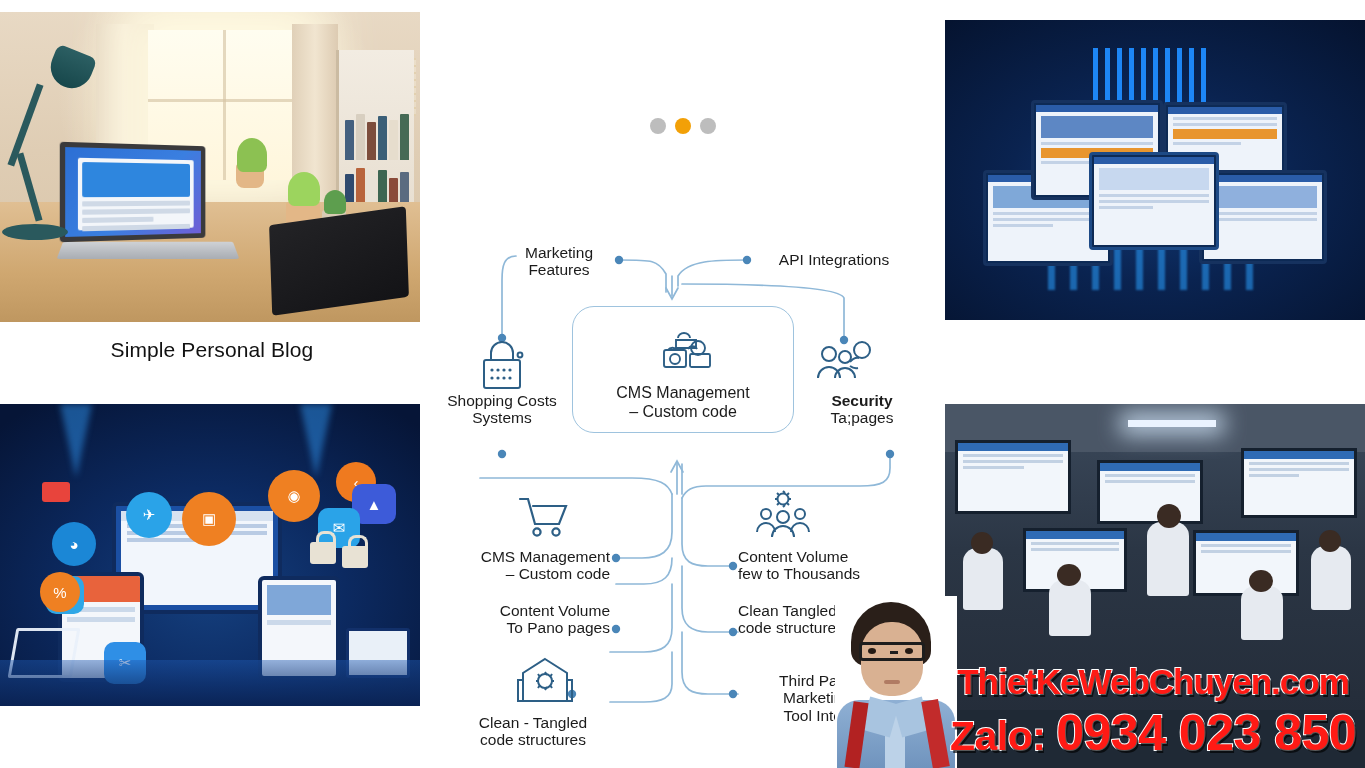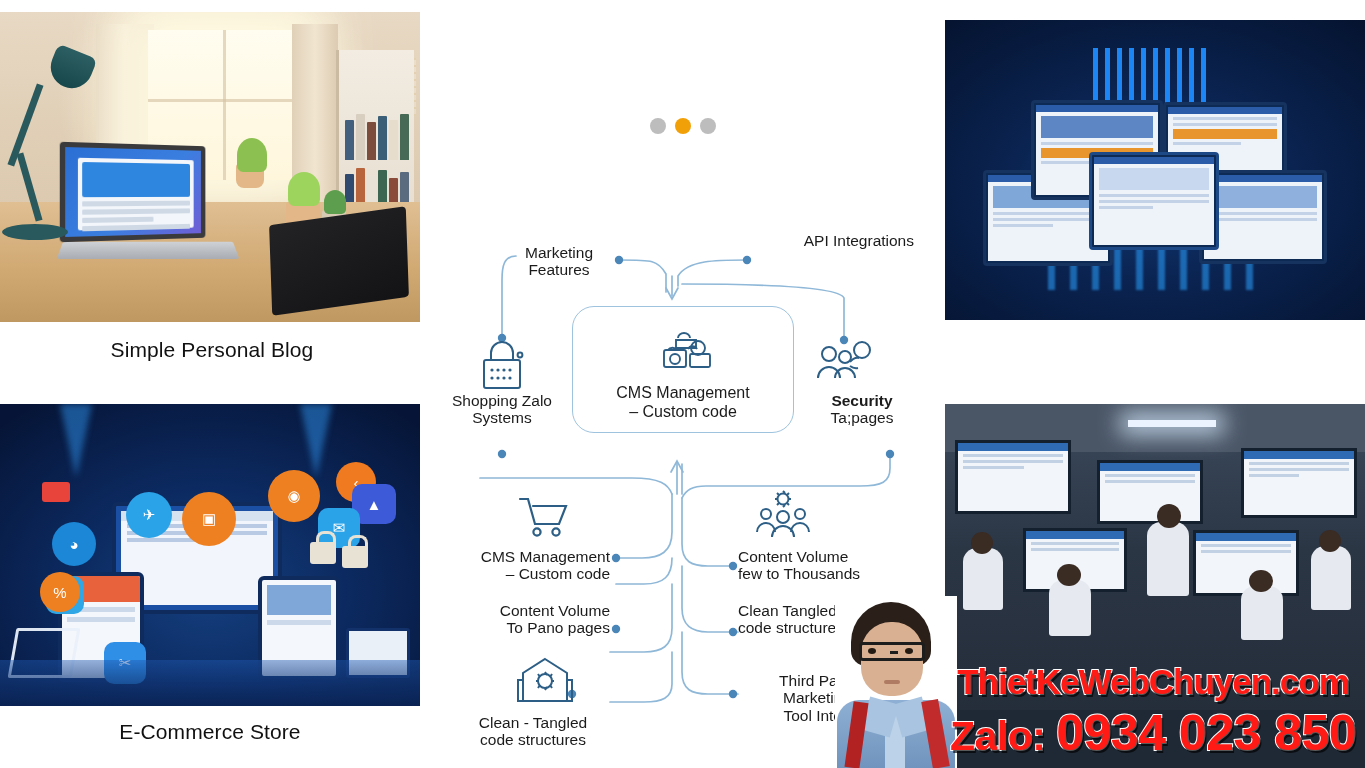--- a/index.html
+++ b/index.html
@@ -340,21 +340,20 @@
       <div class="icn" style="left:336px;top:58px;width:40px;height:40px;background:#ef7a1f">‹</div>
       <div class="icn sq" style="left:352px;top:80px;width:44px;height:40px;background:#3d5bd9">▲</div>
       <div class="icn sq" style="left:318px;top:104px;width:42px;height:40px;background:#2aa3e8">✉</div>
       <div class="icn sq" style="left:104px;top:238px;width:42px;height:42px;background:#2f8fe6">✂</div>
       <div class="icn" style="left:40px;top:168px;width:40px;height:40px;background:#ef8022">%</div>
       <div class="pad" style="left:310px;top:138px"></div>
       <div class="pad" style="left:342px;top:142px"></div>
       <div style="position:absolute;left:0;bottom:0;width:100%;height:46px;background:linear-gradient(180deg,rgba(30,90,180,.45),rgba(10,35,85,.9))"></div>
     </div>
   </div>
-  <div class="caption" style="left:0; top:720px">E-Commerce Store</div>
 
   <div class="panel" id="p-br">
     <div class="photo">
       <div class="br-bg"></div>
       <div class="br-ceil"></div>
       <div class="br-light"></div>
       <div class="br-scr" style="left:14px;top:36px;width:116px;height:74px">
           <div class="t"></div>
           <div class="l"></div>
           <div class="l"></div>
@@ -469,21 +468,21 @@
       <div class="ctrlabel">
         <span>CMS Management</span><br>
         <span>– Custom code</span>
       </div>
 
       <div class="nlabel" style="left:78px;top:12px;width:122px">
         <span>Marketing</span><br>
         <span>Features</span>
       </div>
 
-      <div class="nlabel" style="left:334px;top:0;width:160px;text-align:right">
+      <div class="nlabel" style="left:334px;top:19px;width:160px;text-align:center">
         <span>API Integrations</span>
       </div>
 
       <div class="dicon" style="left:56px;top:104px">
         <svg width="52" height="58" viewBox="0 0 52 58" fill="none" stroke="#2D5F86" stroke-width="2">
           <rect x="8" y="24" width="36" height="28" rx="2"></rect>
           <path d="M15 24 v-7 a11 11 0 0 1 22 0 v7"></path>
           <g fill="#2D5F86" stroke="none">
             <circle cx="16" cy="34" r="1.6"></circle>
               <circle cx="22" cy="34" r="1.6"></circle>
@@ -491,21 +490,21 @@
               <circle cx="34" cy="34" r="1.6"></circle>
             <circle cx="16" cy="42" r="1.6"></circle>
               <circle cx="22" cy="42" r="1.6"></circle>
             <circle cx="28" cy="42" r="1.6"></circle>
               <circle cx="34" cy="42" r="1.6"></circle>
           </g>
           <circle cx="44" cy="19" r="2.4"></circle>
         </svg>
       </div>
       <div class="nlabel" style="left:10px;top:160px;width:144px">
-        <span>Shopping Zalo</span><br>
+        <span>Shopping Costs</span><br>
         <span>Systems</span>
       </div>
 
       <div class="dicon" style="left:396px;top:108px">
         <svg width="58" height="46" viewBox="0 0 58 46" fill="none" stroke="#2D5F86" stroke-width="2">
           <circle cx="13" cy="14" r="7"></circle>
           <path d="M2 38 a11 11 0 0 1 22 0"></path>
           <circle cx="29" cy="17" r="6"></circle>
           <path d="M19 38 a10 10 0 0 1 20 0"></path>
           <circle cx="46" cy="10" r="8"></circle>

